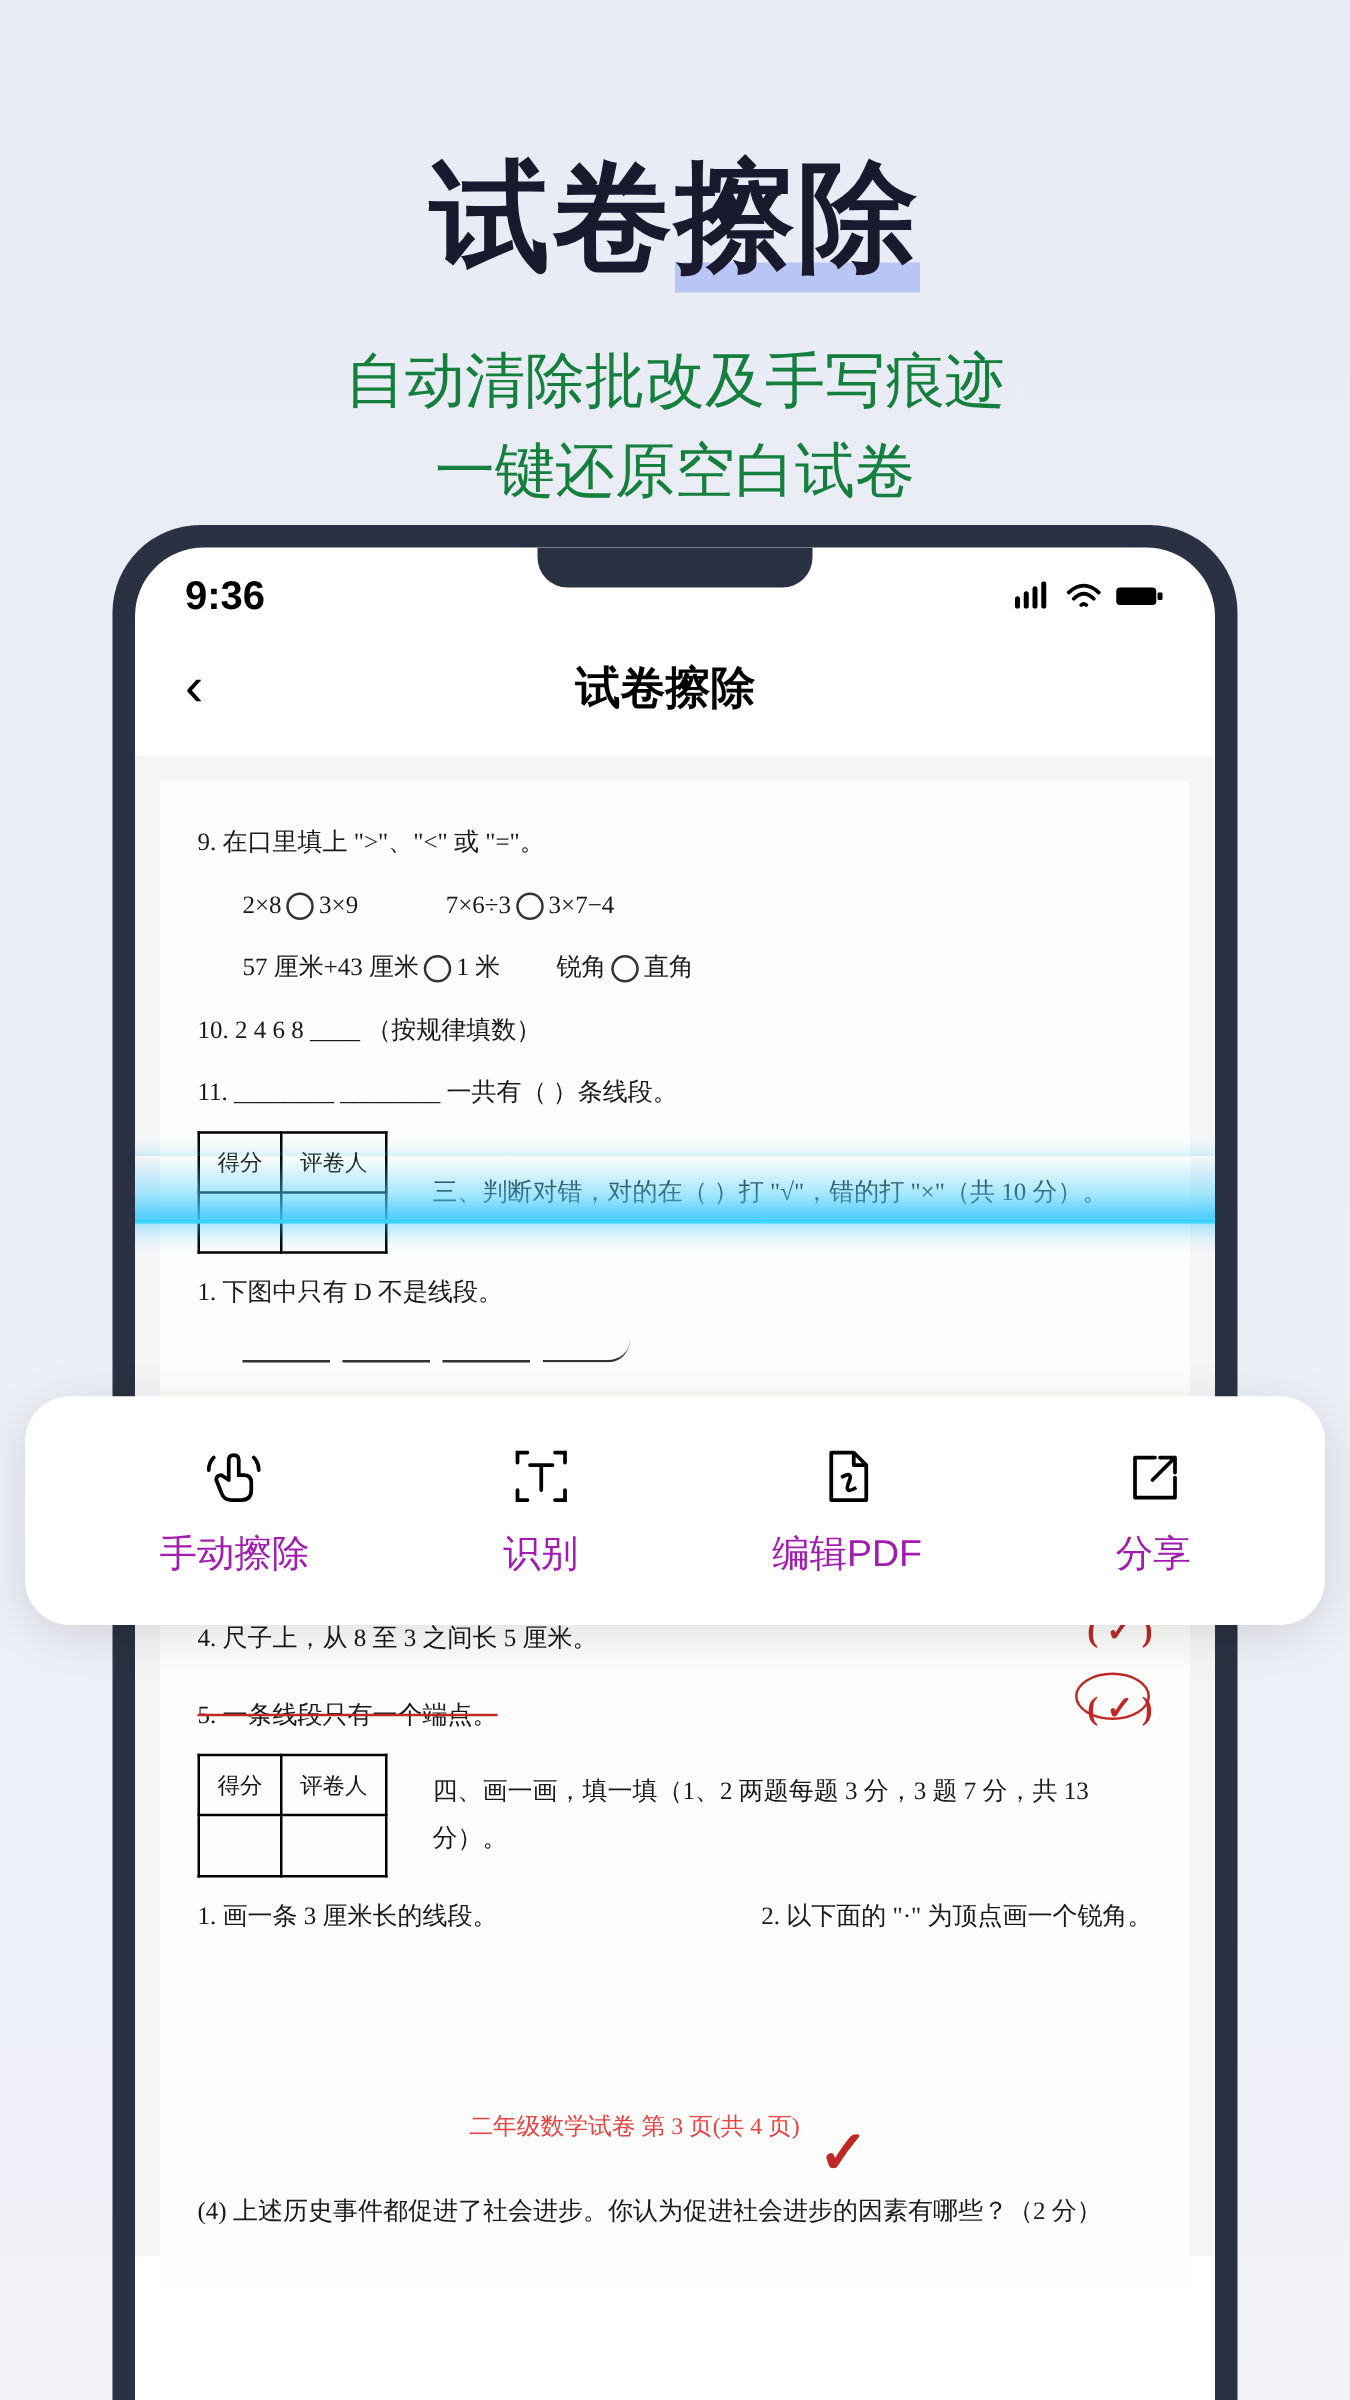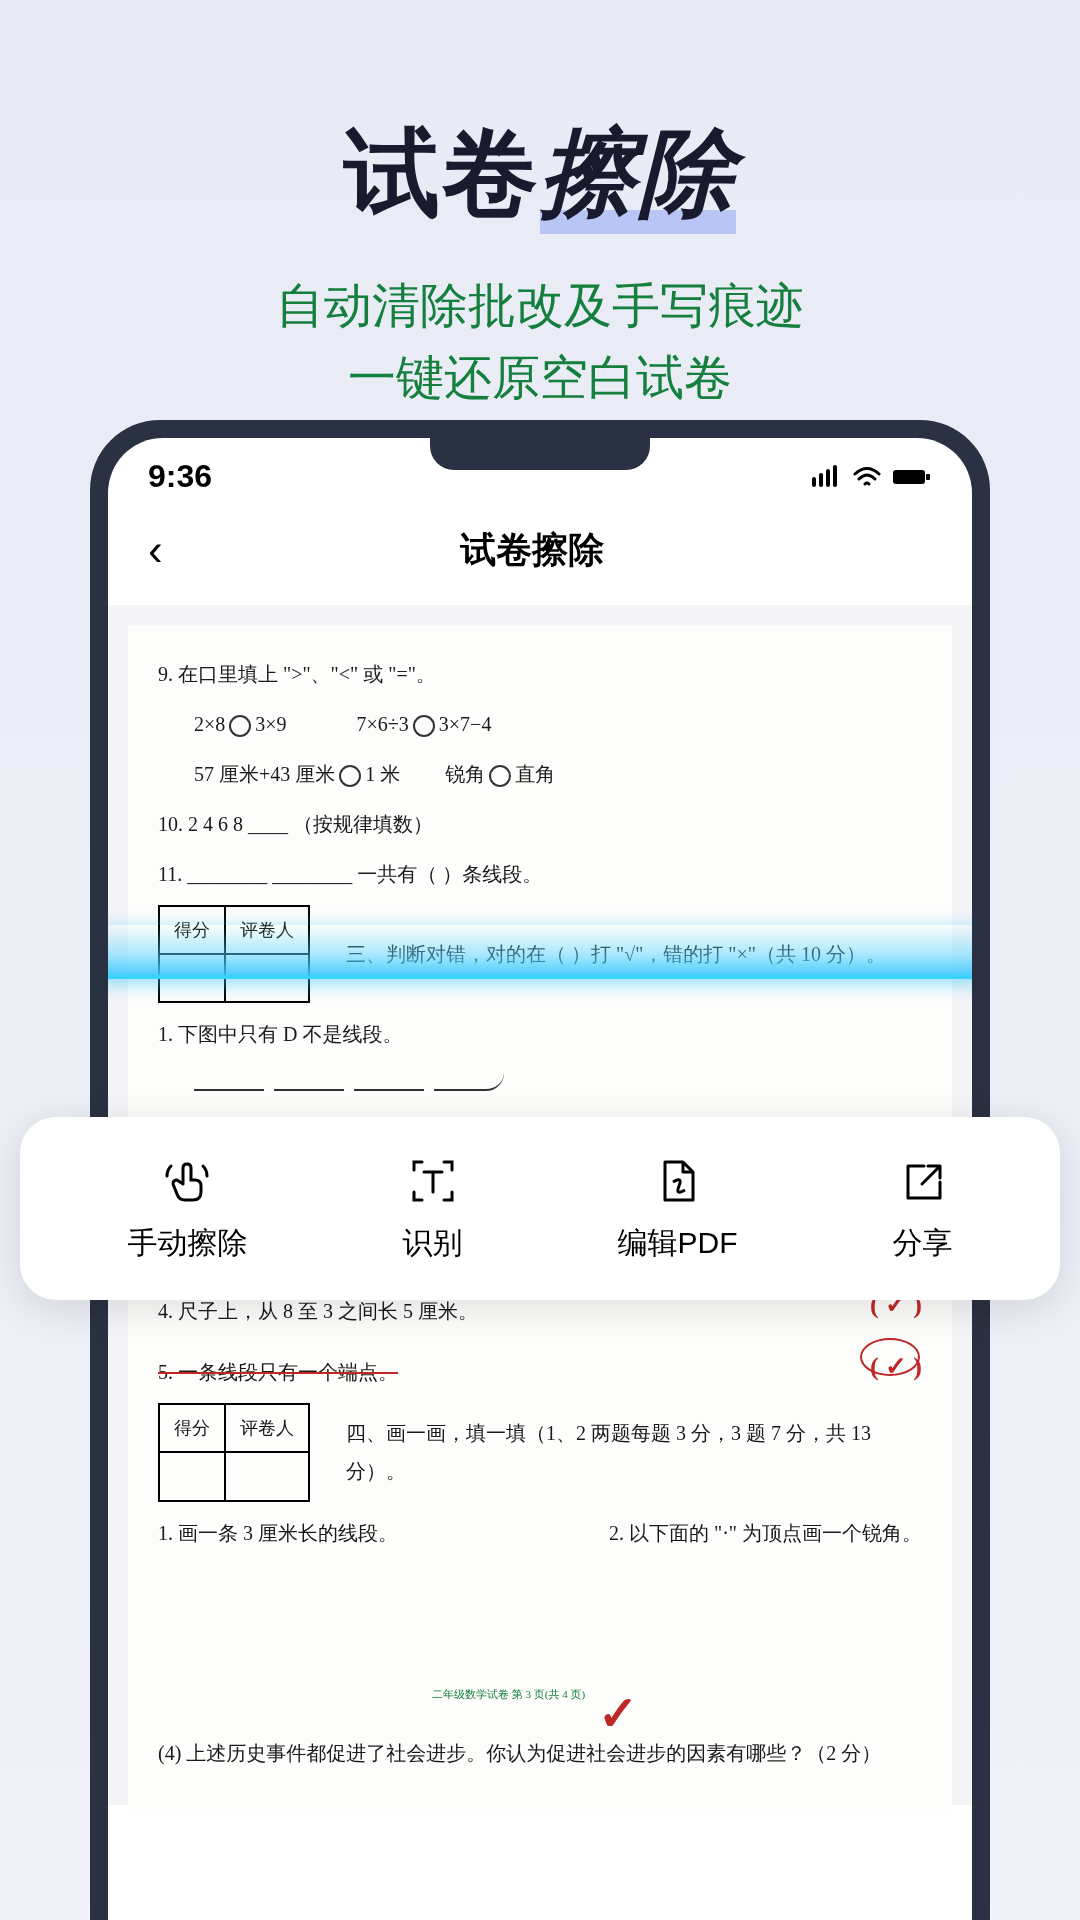--- a/index.html
+++ b/index.html
@@ -16,21 +16,20 @@
   font-size: 96px;
   font-weight: 900;
   color: #1a1a2e;
   margin-top: 110px;
   letter-spacing: 2px;
   position: relative;
 }
 .hero-title .highlight {
   position: relative;
   display: inline-block;
-  font-style: italic;
 }
 .hero-title .highlight::after {
   content: '';
   position: absolute;
   bottom: 6px;
   left: 0;
   right: 0;
   height: 24px;
   background: #b8c5f5;
   z-index: -1;
@@ -141,21 +140,21 @@
   background: #fff;
   border-radius: 36px;
   box-shadow: 0 8px 40px rgba(0,0,0,0.12);
   display: flex;
   justify-content: space-around;
   padding: 36px 30px;
   z-index: 50;
 }
 .tool-item { display:flex; flex-direction:column; align-items:center; gap:14px; }
 .tool-icon { width:56px; height:56px; display:flex; align-items:center; justify-content:center; }
-.tool-label { font-size: 30px; color:#000000; }
+.tool-label { font-size: 30px; color:#a21caf; }
 svg { stroke:#000; stroke-width:2; fill:none; }
 </style>
 </head>
 <body>
 
 <div class="hero-title">
   <span>试卷</span><span class="highlight">擦除</span>
 </div>
 <div class="hero-sub">
   <div>自动清除批改及手写痕迹</div>
@@ -263,21 +262,21 @@
                   </tr>
             </tbody>
               </table>
             <span style="flex:1;">四、画一画，填一填（1、2 两题每题 3 分，3 题 7 分，共 13 分）。</span>
           </div>
           <div class="q judge-row">
             <span>1.  画一条 3 厘米长的线段。</span>
             <span>2.  以下面的 "·" 为顶点画一个锐角。</span>
           </div>
           <div style="height:120px"></div>
-          <div class="q" style="text-align:center;font-size:11px;color:#15803d;position:relative;">
+          <div class="q" style="text-align:center;font-size:19px;color:#ef4444;position:relative;">
             <span>二年级数学试卷   第 3 页(共 4 页)</span>
             <span class="redcheck"></span>
           </div>
           <div class="q" style="margin-top:30px;">(4)  上述历史事件都促进了社会进步。你认为促进社会进步的因素有哪些？（2 分）</div>
         </div>
       </div>
     </div>
   </div>
 </div>
 

